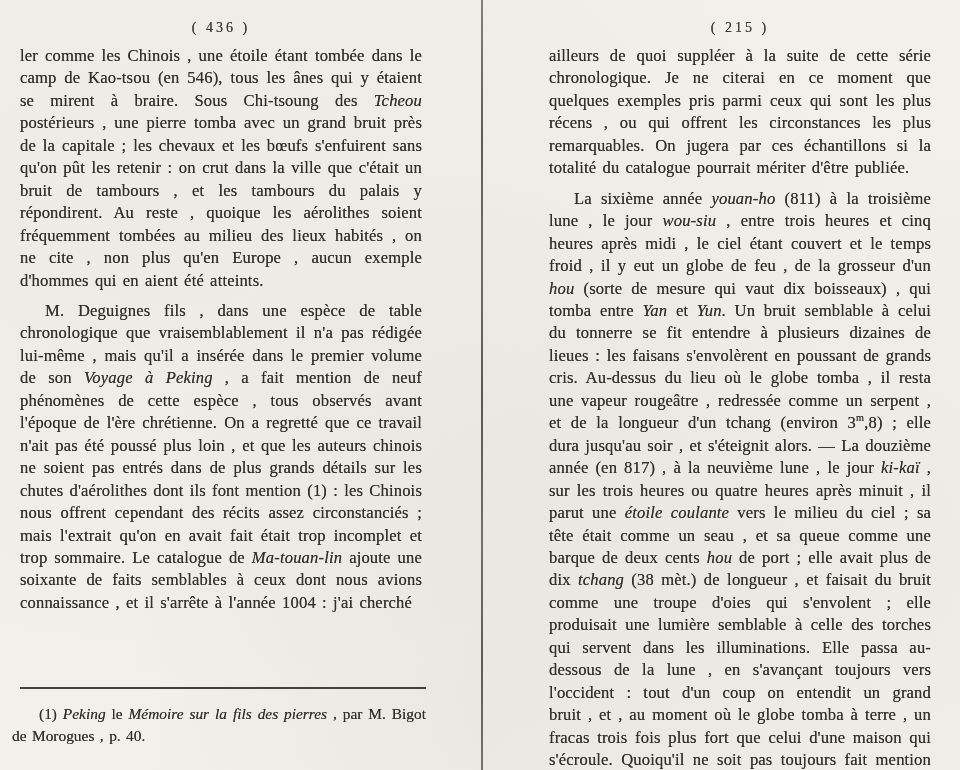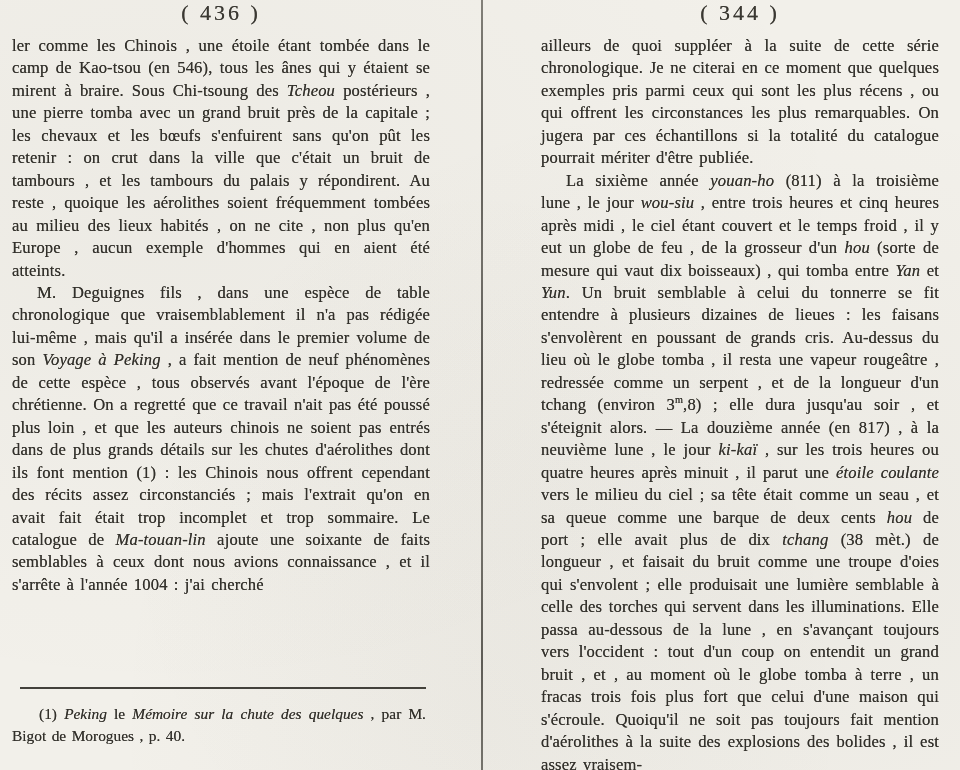--- a/index.html
+++ b/index.html
@@ -17,38 +17,38 @@
     font-family: "Liberation Serif", "DejaVu Serif", serif;
     color: #32302b;
   }
 
   .page { position: absolute; top: 0; height: 770px; }
   .page-left  { left: 12px;  width: 418px; }
   .page-right { left: 541px; width: 398px; }
 
   .page-header {
     text-align: center;
-    padding-top: 0;
-    font-size: 22px;
+    padding-top: 20px;
+    font-size: 14px;
     letter-spacing: 3px;
     color: #3a3832;
     text-shadow: 0 0 0.5px rgba(55,52,45,0.75);
   }
 
   .page-body {
     margin-top: 9px;
     font-size: 16.6px;
     line-height: 22.45px;
     text-align: justify;
     word-spacing: 1.9px;
     letter-spacing: 0.15px;
     text-shadow: 0 0 0.5px rgba(55,52,45,0.8);
   }
 
-  .page-body p { margin: 0; }
+  .page-body p { margin: 8px; }
   .page-body p.indent { text-indent: 25px; }
 
   sup { font-size: 0.62em; line-height: 0; vertical-align: super; }
 
   .footnote-rule {
     position: absolute;
     top: 687px;
     left: 8px;
     width: 406px;
     height: 0;
@@ -85,26 +85,26 @@
 
 <div class="book">
 
   <div class="page page-left">
     <div class="page-header">( 436 )</div>
     <div class="page-body">
       <p><span>ler comme les Chinois&nbsp;, une étoile étant tombée dans le camp de Kao-tsou (en 546), tous les ânes qui y étaient se mirent à braire. Sous Chi-tsoung des </span><i>Tcheou</i><span> postérieurs&nbsp;, une pierre tomba avec un grand bruit près de la capitale&nbsp;; les chevaux et les bœufs s'enfuirent sans qu'on pût les retenir&nbsp;: on crut dans la ville que c'était un bruit de tambours&nbsp;, et les tambours du palais y répondirent. Au reste&nbsp;, quoique les aérolithes soient fréquemment tombées au milieu des lieux habités&nbsp;, on ne cite&nbsp;, non plus qu'en Europe&nbsp;, aucun exemple d'hommes qui en aient été atteints.</span></p>
       <p class="indent"><span>M. Deguignes fils&nbsp;, dans une espèce de table chronologique que vraisemblablement il n'a pas rédigée lui-même&nbsp;, mais qu'il a insérée dans le premier volume de son </span><i>Voyage à Peking</i><span>&nbsp;, a fait mention de neuf phénomènes de cette espèce&nbsp;, tous observés avant l'époque de l'ère chrétienne. On a regretté que ce travail n'ait pas été poussé plus loin&nbsp;, et que les auteurs chinois ne soient pas entrés dans de plus grands détails sur les chutes d'aérolithes dont ils font mention (1)&nbsp;: les Chinois nous offrent cependant des récits assez circonstanciés&nbsp;; mais l'extrait qu'on en avait fait était trop incomplet et trop sommaire. Le catalogue de </span><i>Ma-touan-lin</i><span> ajoute une soixante de faits semblables à ceux dont nous avions connaissance&nbsp;, et il s'arrête à l'année 1004&nbsp;: j'ai cherché</span></p>
     </div>
     <div class="footnote-rule"></div>
-    <div class="footnote"><span>(1) </span><i>Peking</i><span> le </span><i>Mémoire sur la chute des quelques</i><span>&nbsp;, par M. Bigot de Morogues&nbsp;, p. 40.</span></div>
+    <div class="footnote"><span>(1) </span><i>Peking</i><span> le </span><i>Mémoire sur la fils des pierres</i><span>&nbsp;, par M. Bigot de Morogues&nbsp;, p. 40.</span></div>
   </div>
 
   <div class="gutter-line"></div>
 
   <div class="page page-right">
-    <div class="page-header">( 344 )</div>
+    <div class="page-header">( 215 )</div>
     <div class="page-body">
       <p><span>ailleurs de quoi suppléer à la suite de cette série chronologique. Je ne citerai en ce moment que quelques exemples pris parmi ceux qui sont les plus récens&nbsp;, ou qui offrent les circonstances les plus remarquables. On jugera par ces échantillons si la totalité du catalogue pourrait mériter d'être publiée.</span></p>
       <p class="indent"><span>La sixième année </span><i>youan-ho</i><span> (811) à la troisième lune&nbsp;, le jour </span><i>wou-siu</i><span>&nbsp;, entre trois heures et cinq heures après midi&nbsp;, le ciel étant couvert et le temps froid&nbsp;, il y eut un globe de feu&nbsp;, de la grosseur d'un </span><i>hou</i><span> (sorte de mesure qui vaut dix boisseaux)&nbsp;, qui tomba entre </span><i>Yan</i><span> et </span><i>Yun</i><span>. Un bruit semblable à celui du tonnerre se fit entendre à plusieurs dizaines de lieues&nbsp;: les faisans s'envolèrent en poussant de grands cris. Au-dessus du lieu où le globe tomba&nbsp;, il resta une vapeur rougeâtre&nbsp;, redressée comme un serpent&nbsp;, et de la longueur d'un tchang (environ 3</span><sup>m</sup><span>,8)&nbsp;; elle dura jusqu'au soir&nbsp;, et s'éteignit alors. — La douzième année (en 817)&nbsp;, à la neuvième lune&nbsp;, le jour </span><i>ki-kaï</i><span>&nbsp;, sur les trois heures ou quatre heures après minuit&nbsp;, il parut une </span><i>étoile coulante</i><span> vers le milieu du ciel&nbsp;; sa tête était comme un seau&nbsp;, et sa queue comme une barque de deux cents </span><i>hou</i><span> de port&nbsp;; elle avait plus de dix </span><i>tchang</i><span> (38 mèt.) de longueur&nbsp;, et faisait du bruit comme une troupe d'oies qui s'envolent&nbsp;; elle produisait une lumière semblable à celle des torches qui servent dans les illuminations. Elle passa au-dessous de la lune&nbsp;, en s'avançant toujours vers l'occident&nbsp;: tout d'un coup on entendit un grand bruit&nbsp;, et&nbsp;, au moment où le globe tomba à terre&nbsp;, un fracas trois fois plus fort que celui d'une maison qui s'écroule. Quoiqu'il ne soit pas toujours fait mention d'aérolithes à la suite des explosions des bolides&nbsp;, il est assez vraisem-</span></p>
     </div>
   </div>
 
 </div>
 
 </body></html>

